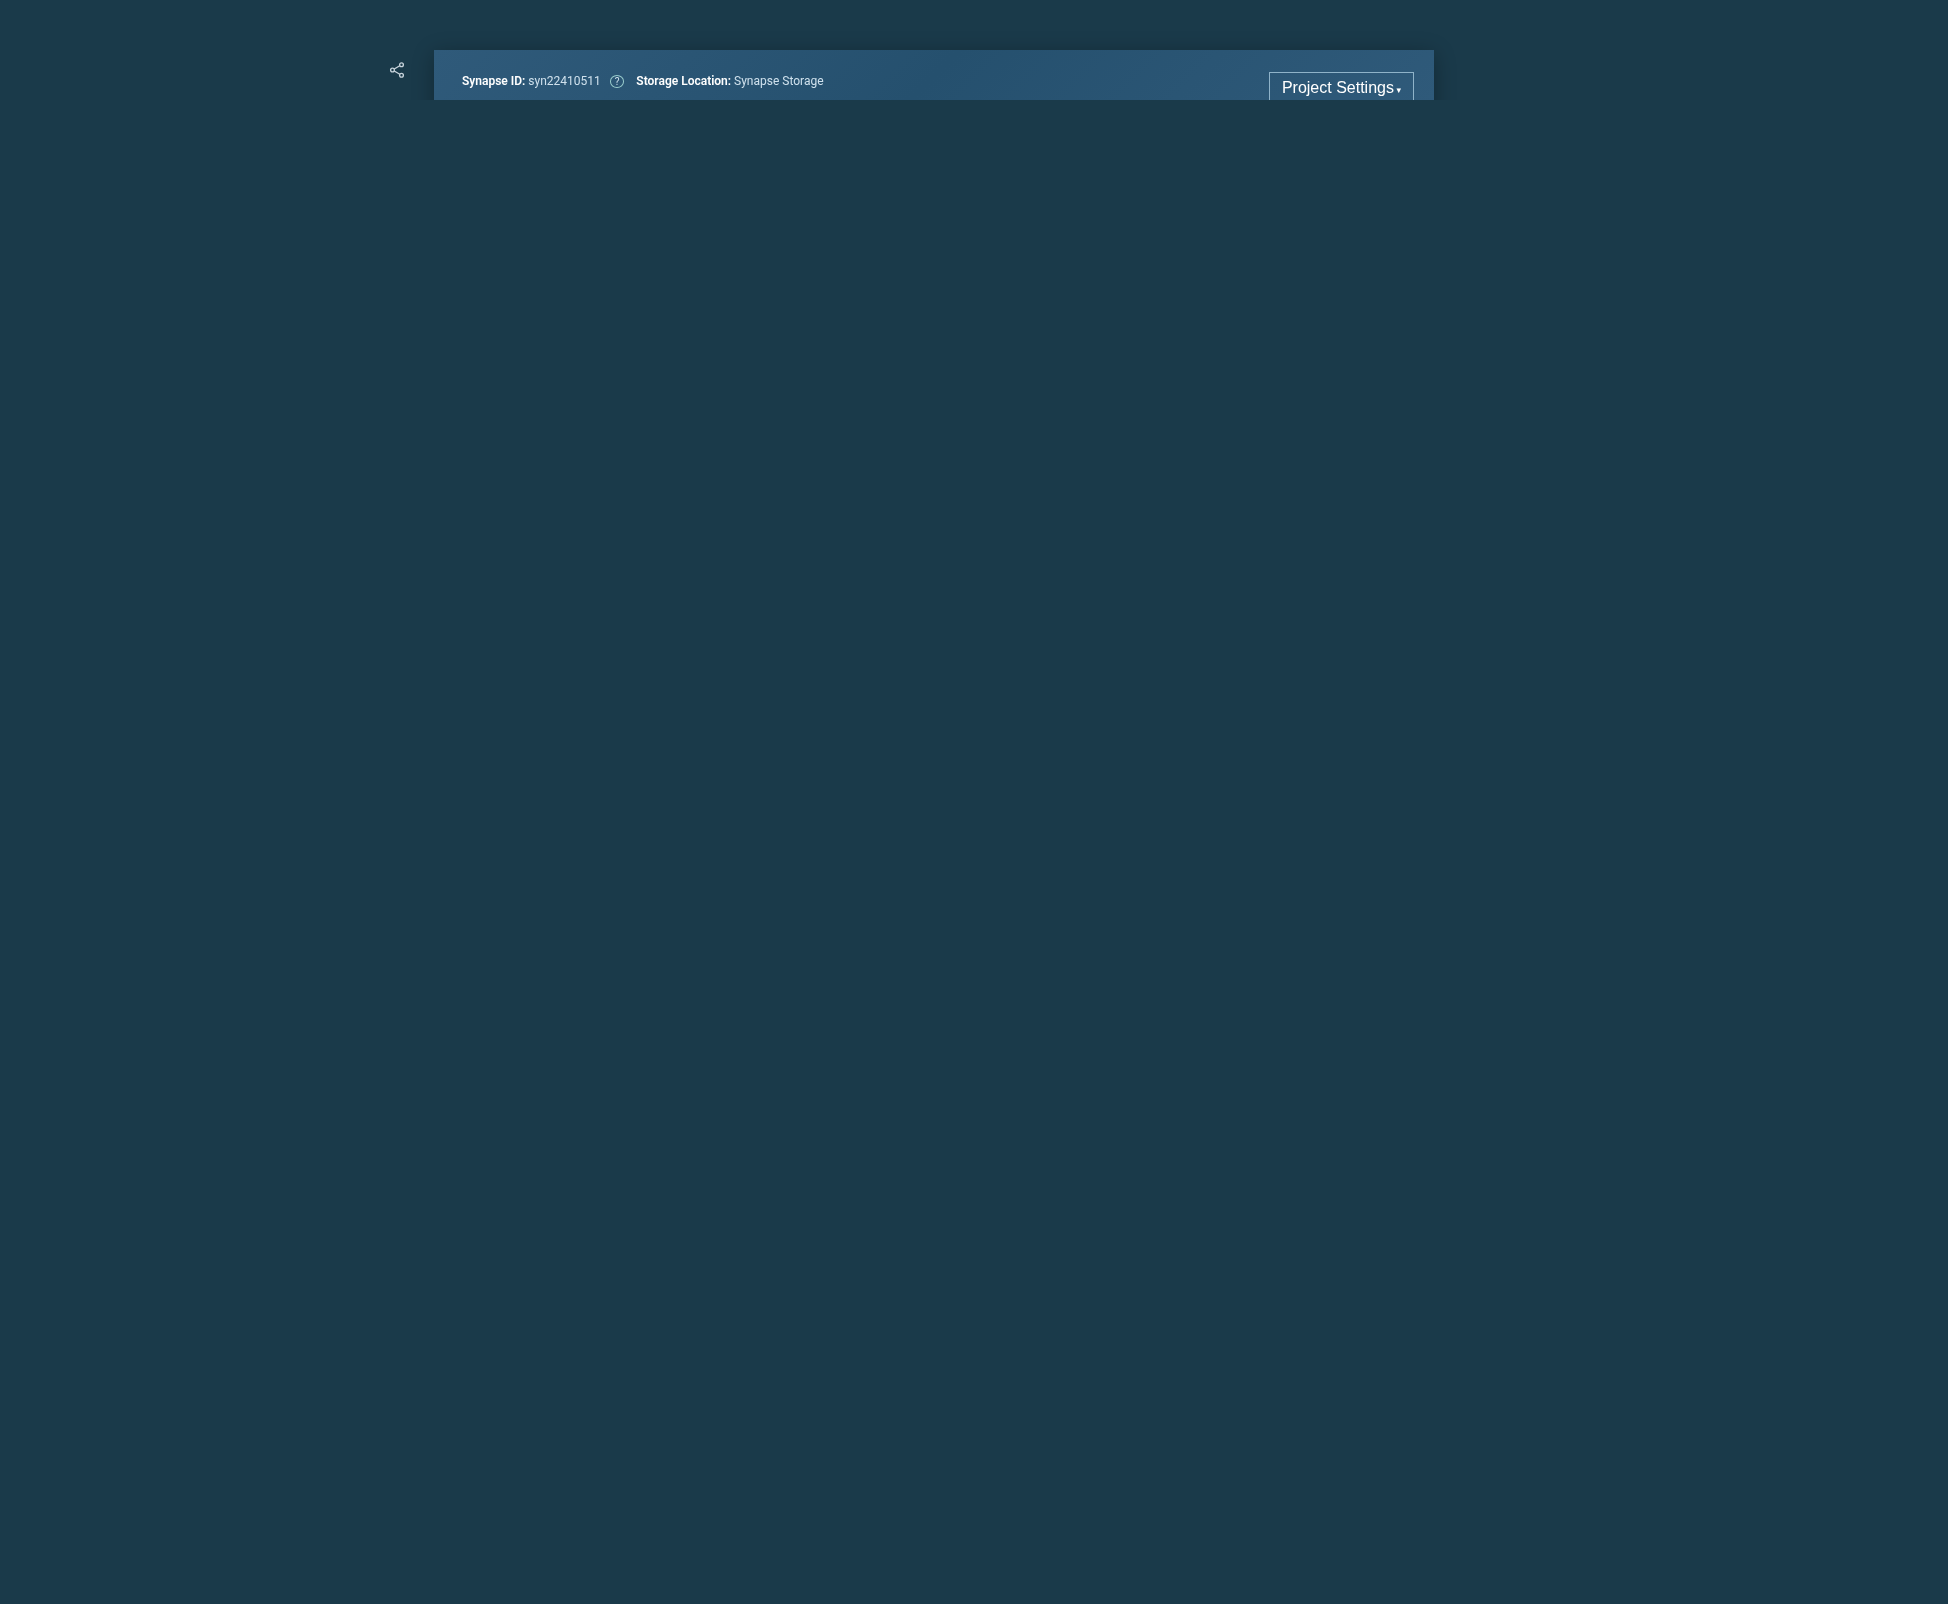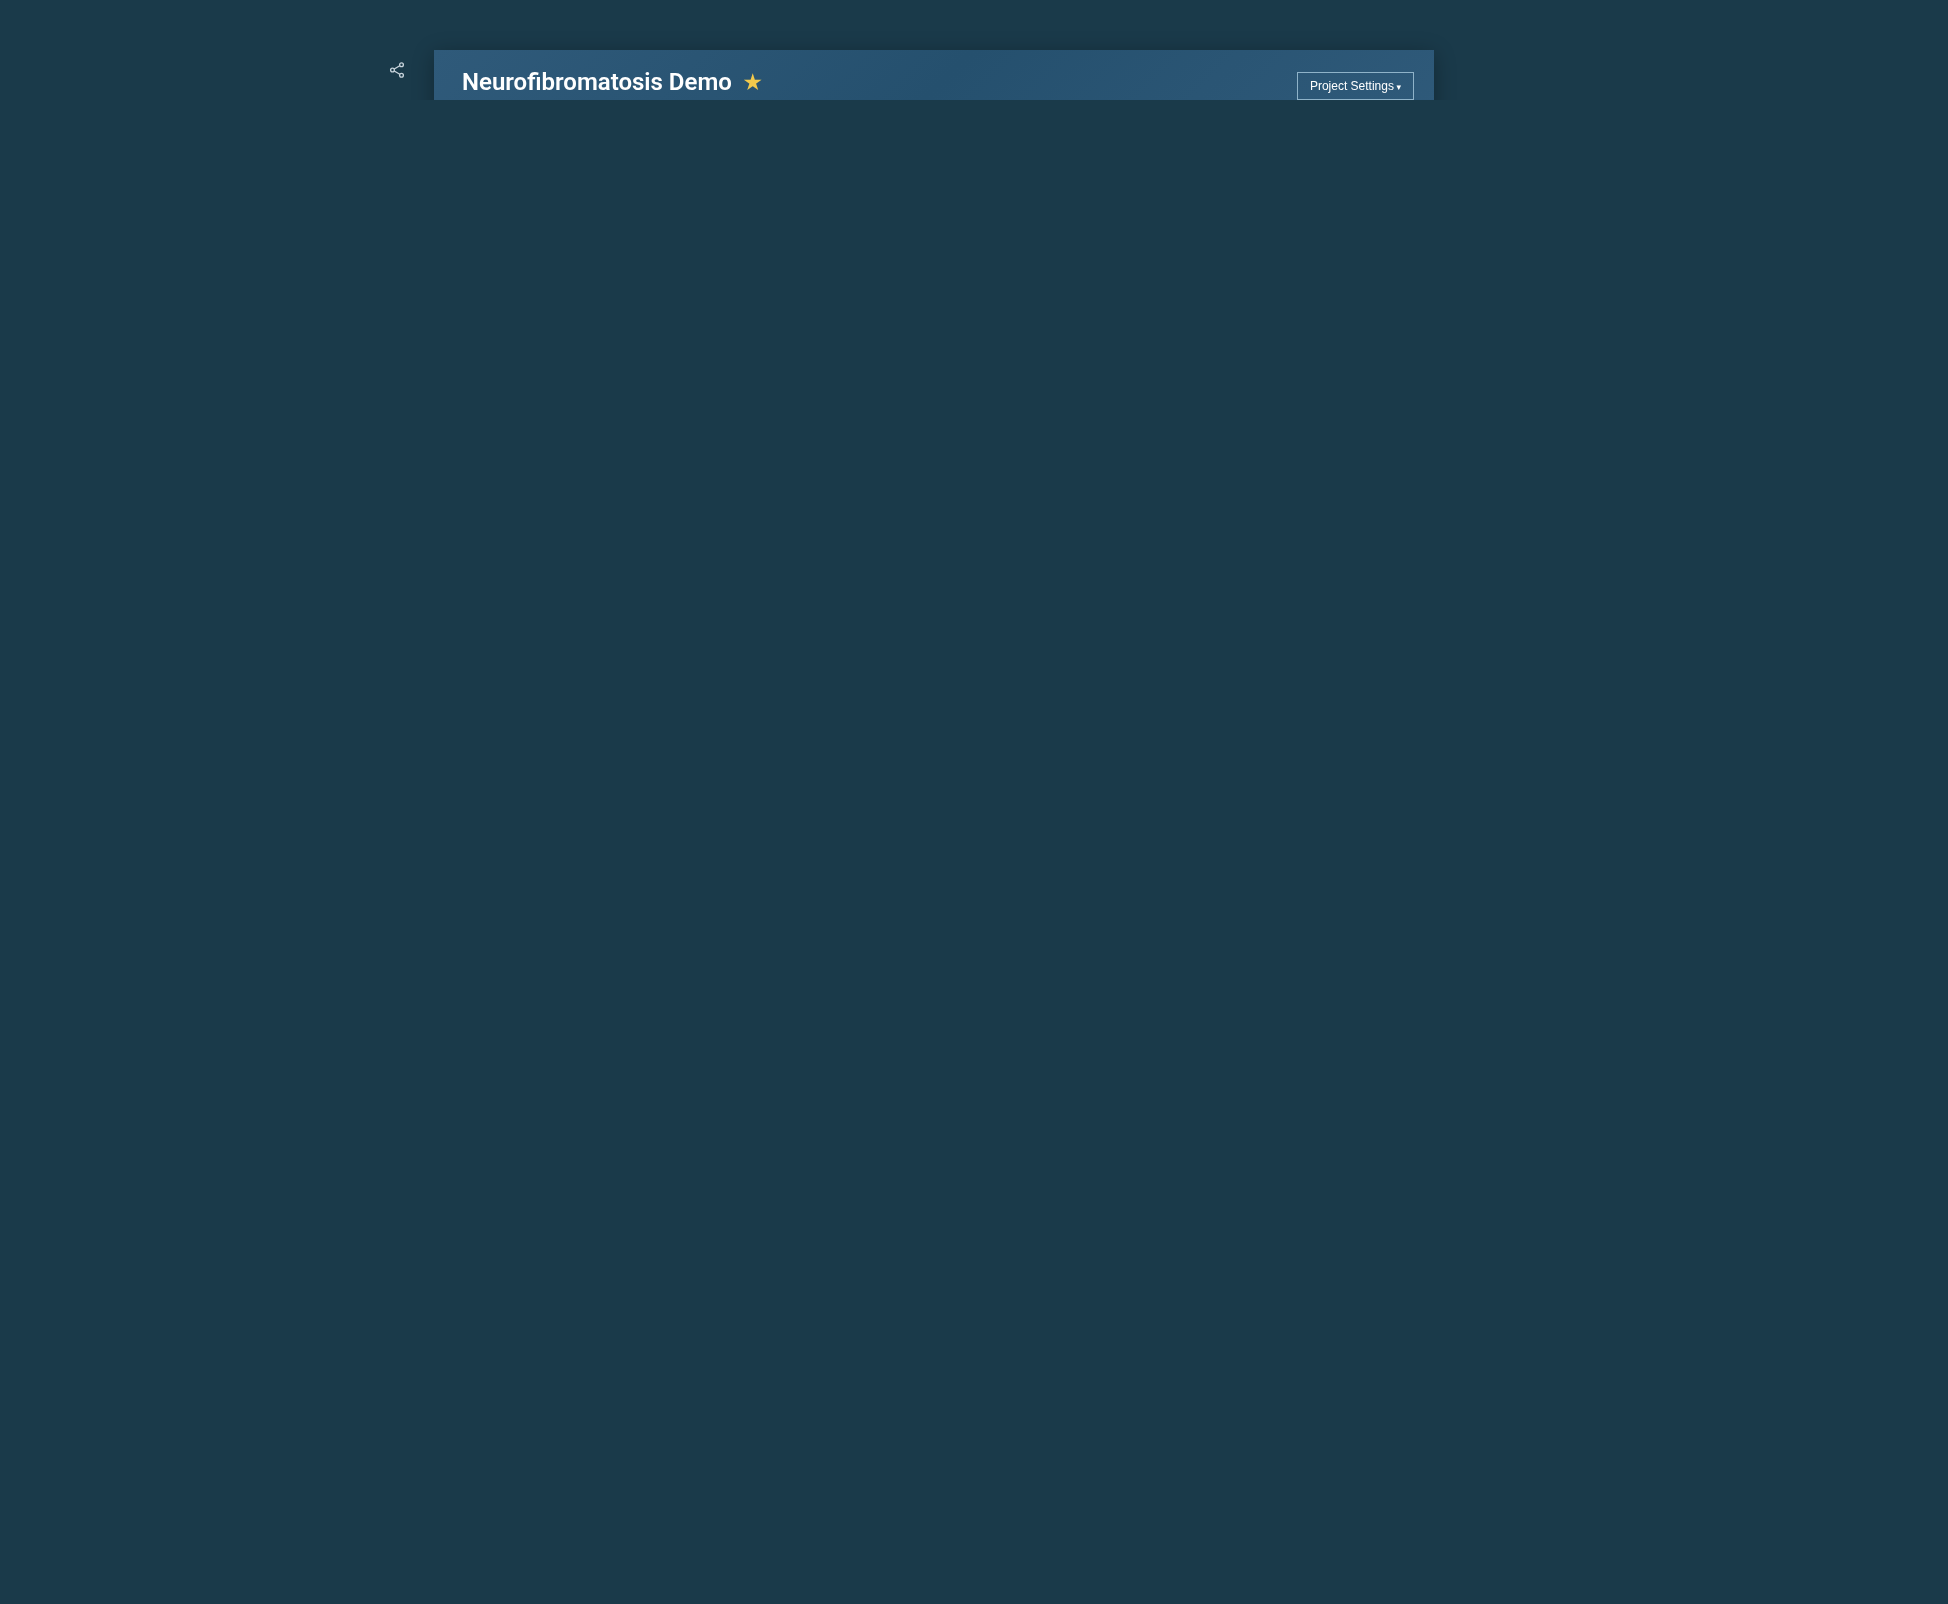--- a/index.html
+++ b/index.html
@@ -63,21 +63,21 @@
     font-size: 24px; font-weight: 600;
     display: flex; align-items: center; gap: 12px;
   }
   .star-icon { color: #f2c94c; font-size: 20px; }
   .proj-meta { margin-top: 6px; font-size: 12px; color: #cfe1ed; }
   .proj-meta .lbl { font-weight: 600; color: #fff; }
   .proj-settings {
     position: absolute; right: 20px; top: 22px;
     border: 1px solid #8fb3c9;
     padding: 6px 12px;
-    font-size: 12px; color: #fff;
+    font-size: 16px; color: #fff;
     background: transparent;
     cursor: pointer;
   }
   .proj-settings::after { content: " \25BE"; font-size: 9px; }
 
   
   .tabs {
     display: flex;
     border-bottom: 1px solid #e0e0e0;
     padding: 0 18px;
@@ -259,24 +259,20 @@
           <line x1="20" y1="20" x2="15" y2="15"></line>
         </svg>
       </span>
     <div style="flex:1; min-height: 140px;"></div>
     <span class="avatar-badge">A</span>
     <span class="help-badge">?</span>
   </div>
 
   <div class="panel panel1">
     <div class="proj-header">
-      <div class="proj-title">
-        <span>Neurofibromatosis Demo</span>
-        <span class="star-icon">★</span>
-      </div>
       <div class="proj-meta">
         <span class="lbl">Synapse ID:</span>
         <span>syn22410511</span>
         &nbsp;&nbsp;<span style="border:1px solid #9cc; border-radius:50%; padding:0 4px; font-size:10px;">?</span>&nbsp;&nbsp;&nbsp;
         <span class="lbl">Storage Location:</span>
         <span>Synapse Storage</span>
       </div>
       <button class="proj-settings">Project Settings</button>
     </div>
 

